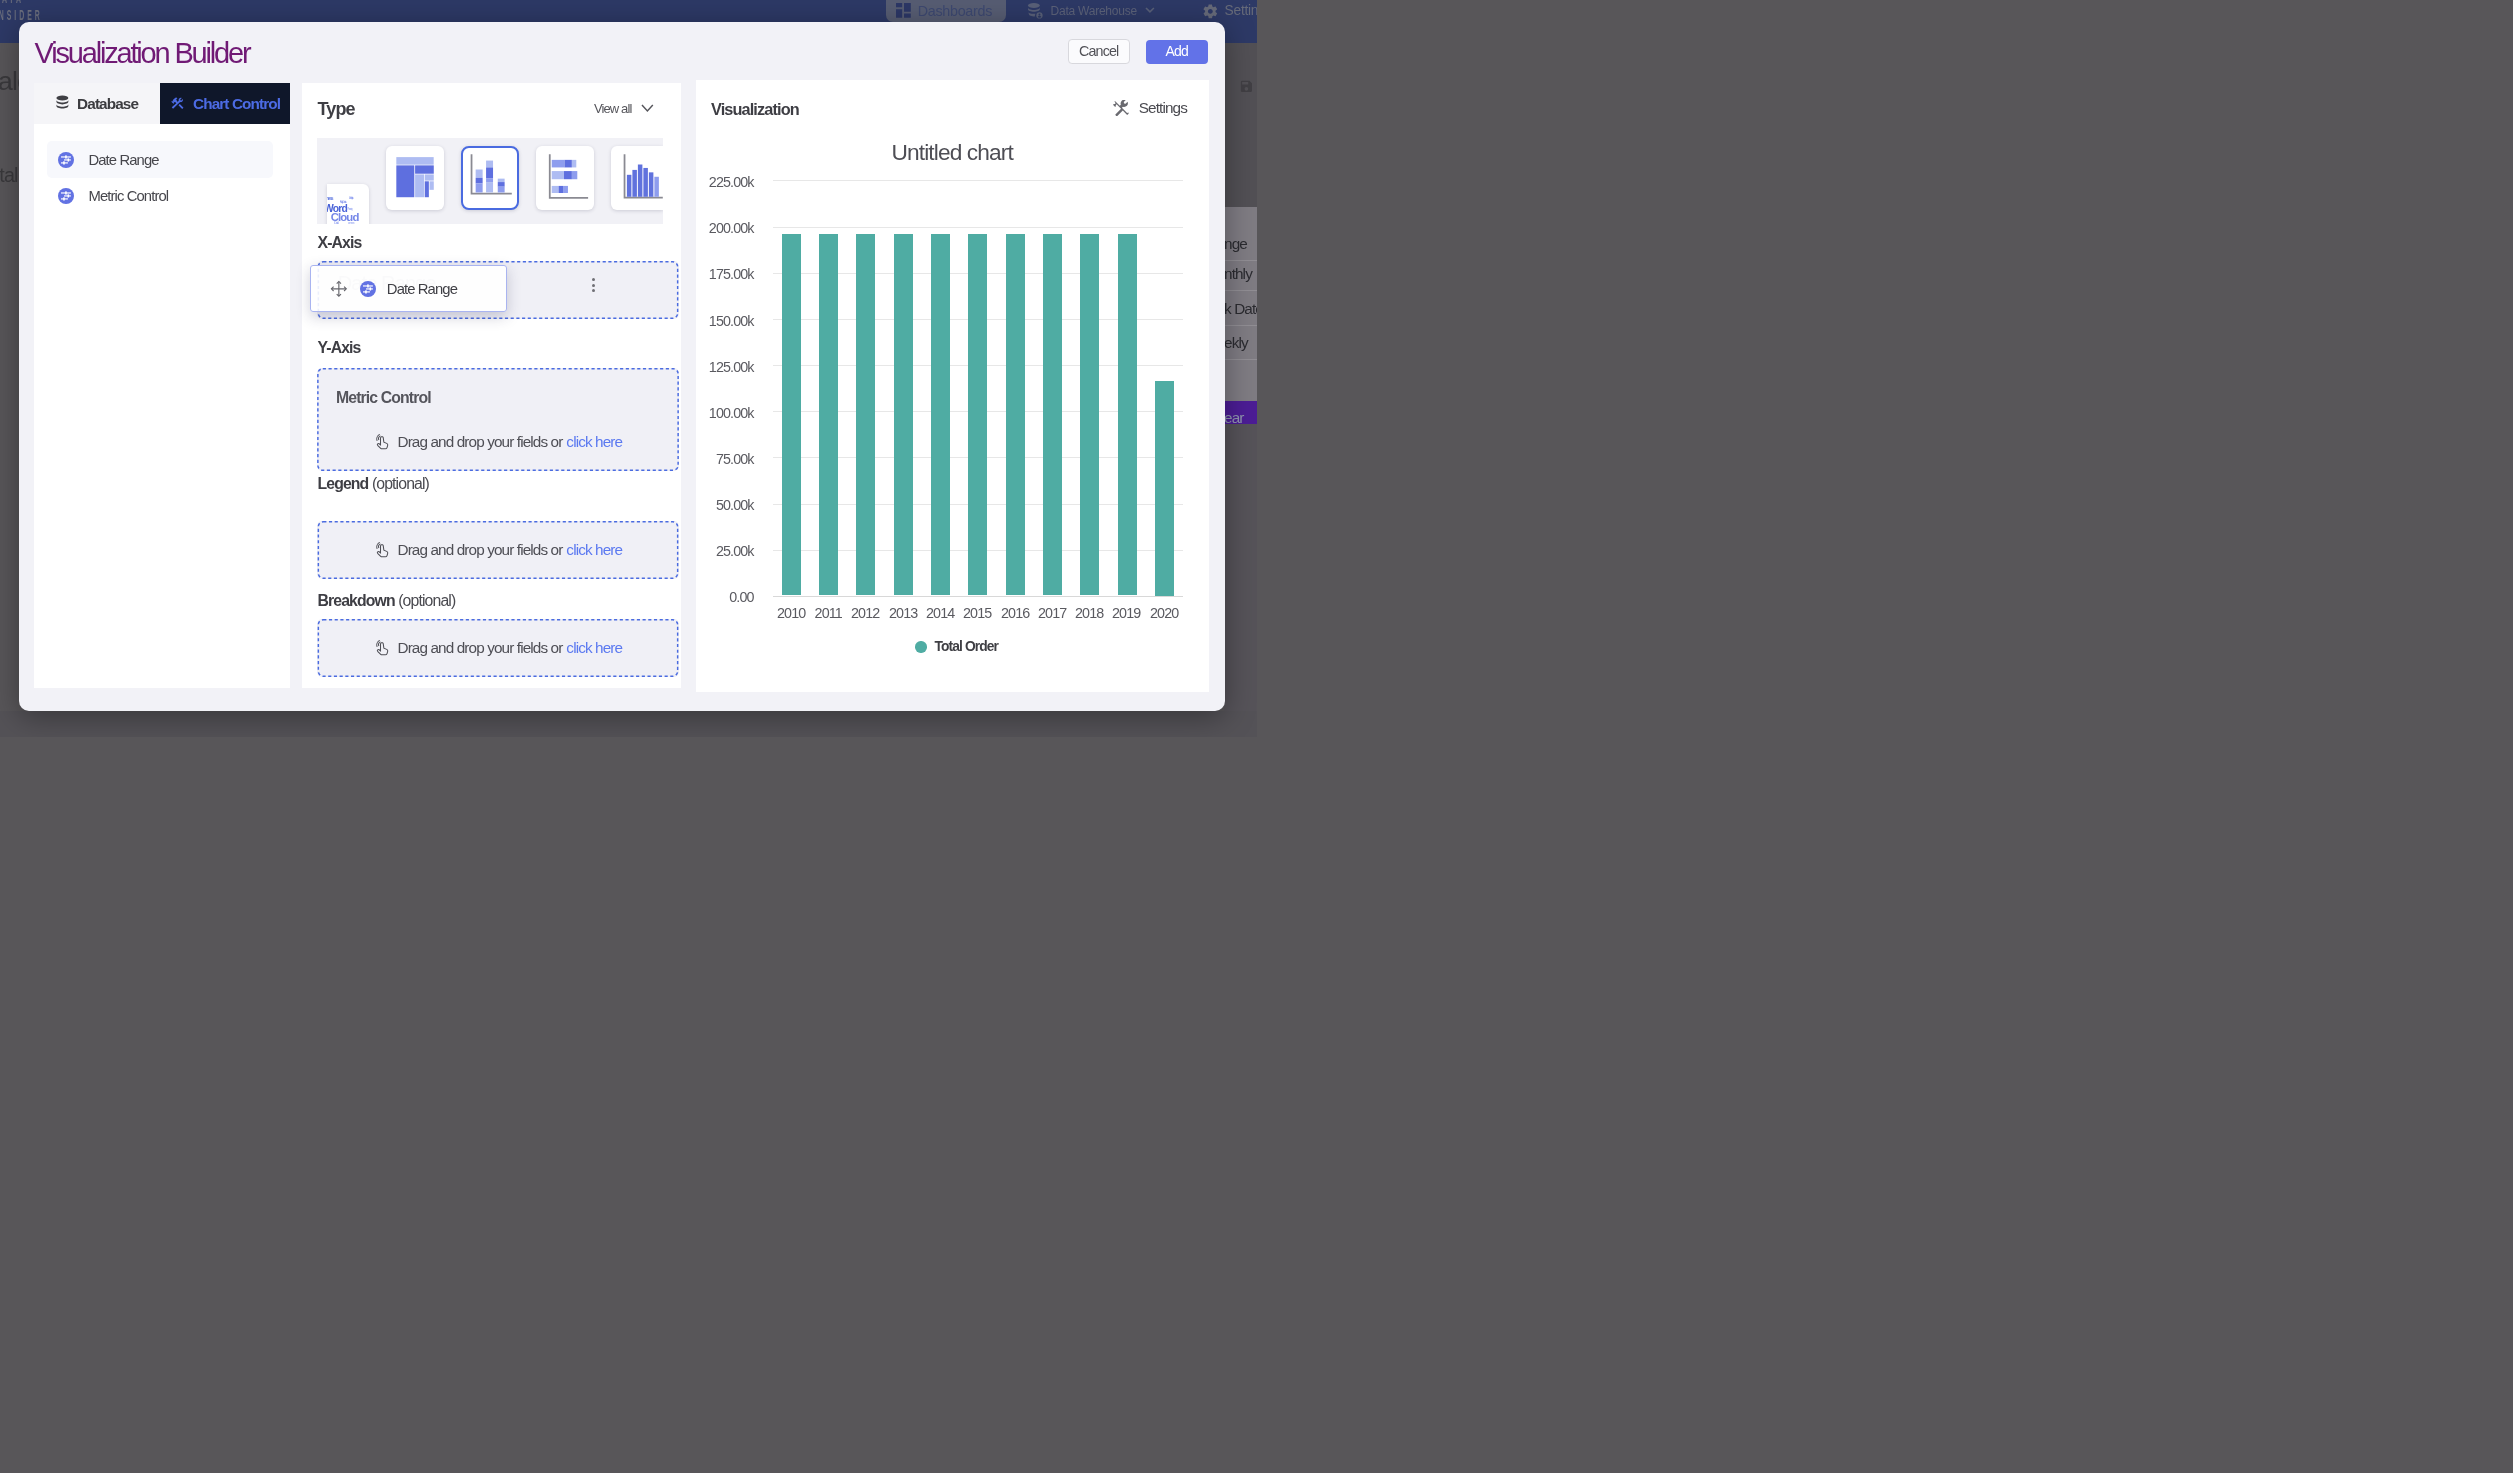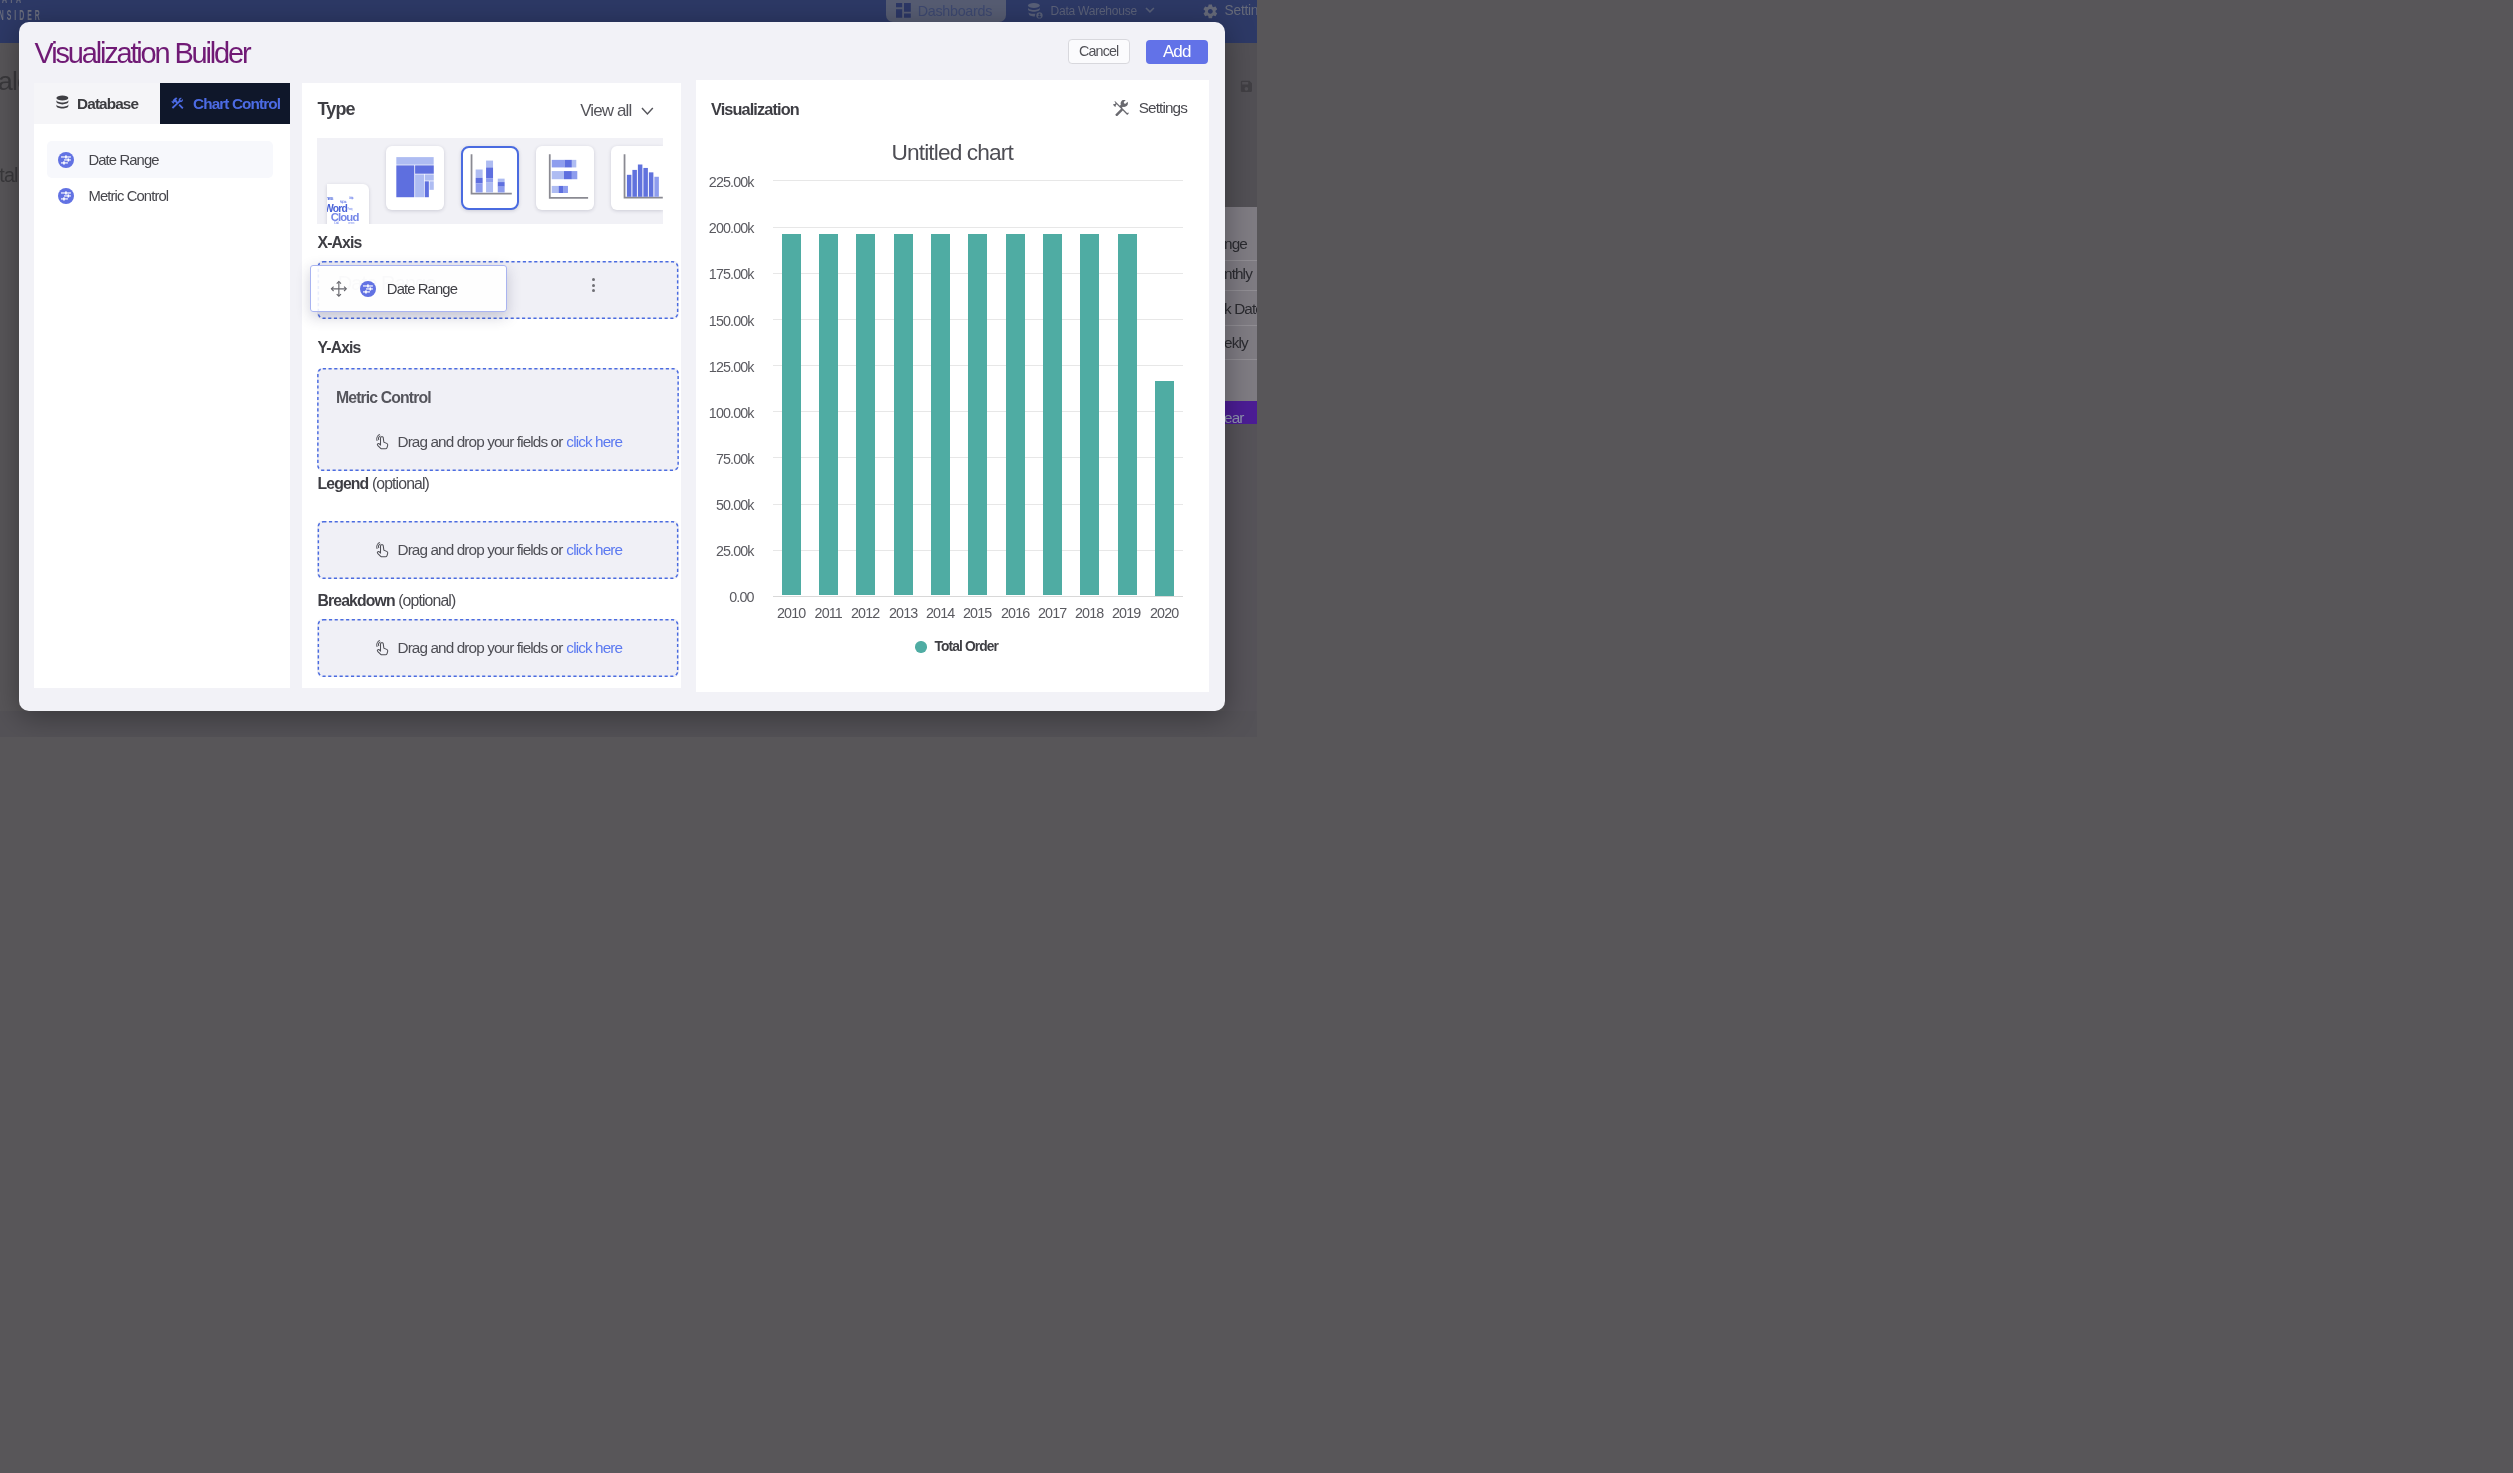--- a/index.html
+++ b/index.html
@@ -22,21 +22,21 @@
   #rdrop { position:absolute; left:1224px; top:207px; width:32.5px; height:217px; background:#7F7C83; }
   .ritem { position:absolute; left:0; width:59px; height:34px; font-size:15.3px; color:#2B2B30; line-height:34px; border-bottom:1px solid #918E94; white-space:nowrap; overflow:hidden; }
   #rstrip-bot { position:absolute; left:1224px; top:424px; width:32.5px; height:313px; background:#565359; }
   #botstrip { position:absolute; left:0; top:711px; width:1257px; height:25.6px; background:#545257; }
   #saveic { position:absolute; left:1239px; top:79px; }
 
   
   #modal { position:absolute; left:18.7px; top:22.4px; width:1206px; height:689px; background:#F2F2F7; border-radius:9.9px; box-shadow:0 5.9px 29.6px rgba(0,0,0,.35); }
   #mtitle { position:absolute; left:15.8px; top:14.8px; font-size:29px; color:#701a75; letter-spacing:-0.075em; }
   #btn-cancel { position:absolute; left:1049px; top:16.7px; width:62px; height:24.6px; background:#FBFBFD; border:1px solid #D8D8DD; border-radius:3.9px; color:#515157; font-size:14.3px; text-align:center; line-height:22.7px; }
-  #btn-add { position:absolute; left:1127px; top:17.7px; width:62px; height:23.6px; background:#6272E8; border-radius:3.9px; color:#fff; font-size:17px; text-align:center; line-height:23.6px; }
+  #btn-add { position:absolute; left:1127px; top:17.7px; width:62px; height:23.6px; background:#6272E8; border-radius:3.9px; color:#fff; font-size:14px; text-align:center; line-height:23.6px; }
 
   .panel { position:absolute; background:#fff; }
   #p-left  { left:15.8px;  top:61px; width:256px; height:605px; }
   #p-mid   { left:283px; top:61px; width:379px; height:605px; }
   #p-right { left:677px; top:58px;   width:513px; height:612px; }
 
   
   #tabs { display:flex; height:41px; }
   .tab { display:flex; align-items:center; justify-content:center; font-weight:bold; font-size:15.3px; white-space:nowrap; }
   #tab-db { width:126px; background:#F5F5F8; color:#3C3C40; }
@@ -45,21 +45,21 @@
   .litem { position:absolute; left:12.6px; width:226px; height:37px; border-radius:4.9px; display:flex; align-items:center; }
   .litem .cir { width:15.8px; height:15.8px; border-radius:50%; background:#6272E3; margin-left:10.8px; flex:none; display:flex; align-items:center; justify-content:center; }
   .litem .lbl { margin-left:14.8px; font-size:14.8px; color:#46464C; }
 
   .circ-tune { width:15.8px; height:15.8px; border-radius:50%; background:#6272E3; display:inline-flex; align-items:center; justify-content:center; }
 
   
   .sect-h { position:absolute; left:15.8px; font-size:15.8px; font-weight:bold; color:#3E3E44; }
   .sect-h .opt { font-weight:normal; color:#4A4A50; }
   #type-h { position:absolute; left:15.8px; top:15.8px; font-size:18px; font-weight:bold; color:#3E3E44; }
-  #viewall { position:absolute; right:26.6px; top:17.7px; font-size:17px; color:#55555B; display:flex; align-items:center; }
+  #viewall { position:absolute; right:26.6px; top:17.7px; font-size:13px; color:#55555B; display:flex; align-items:center; }
   #viewall svg { margin-left:9.9px; }
   #typebox { position:absolute; left:15.3px; top:55px; width:346px; height:86px; background:#F1F1F6; overflow:hidden; }
   .tcard { position:absolute; top:8.1px; width:58px; height:64px; background:#fff; border-radius:5.9px; box-shadow:0 1px 3.9px rgba(40,40,70,.18); }
   .tcard.sel { border:2px solid #4A6BE0; border-radius:7.9px; }
 
   .dropzone { position:absolute; left:15.3px; width:362px; background:#F0F0F6; border-radius:4.9px; }
   .dzb { position:absolute; left:0; top:0; width:100%; height:100%; }
   #dragcard { position:absolute; left:8.4px; top:182px; width:197px; height:47px; background:rgba(255,255,255,0.9); border:1px solid #A9B4F0; border-radius:3px; box-shadow:0 4.9px 13.8px rgba(40,40,80,.22); display:flex; align-items:center; padding-left:17.7px; z-index:5; }
   .hint { position:absolute; left:0; width:100%; display:flex; align-items:center; justify-content:center; font-size:15.3px; color:#4E4E55; }
   .hint svg { margin-right:8.9px; }

